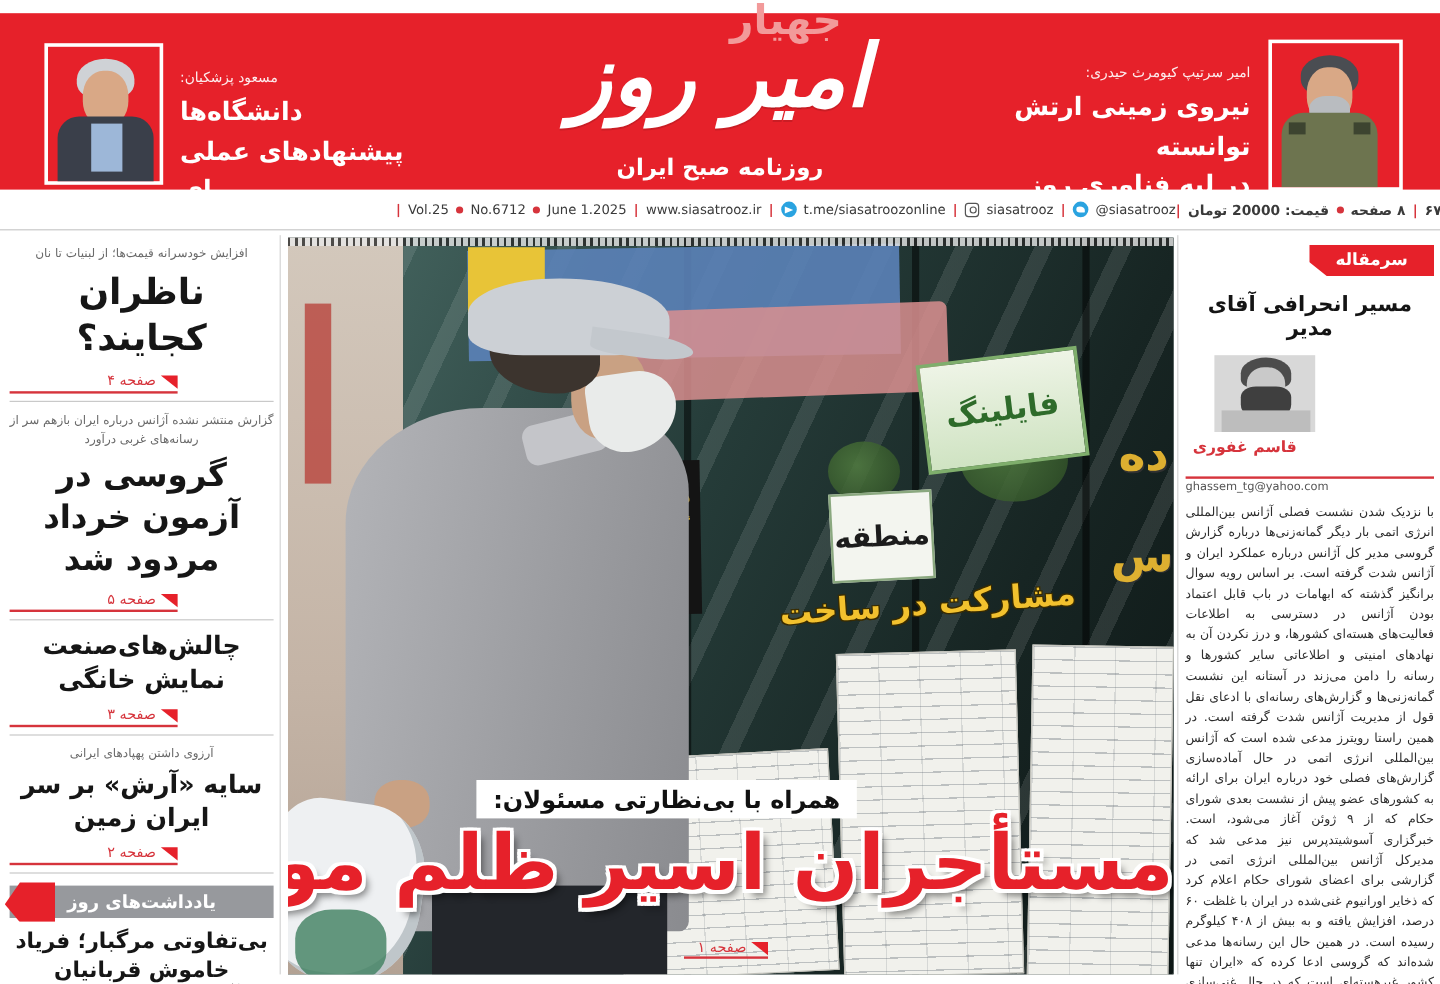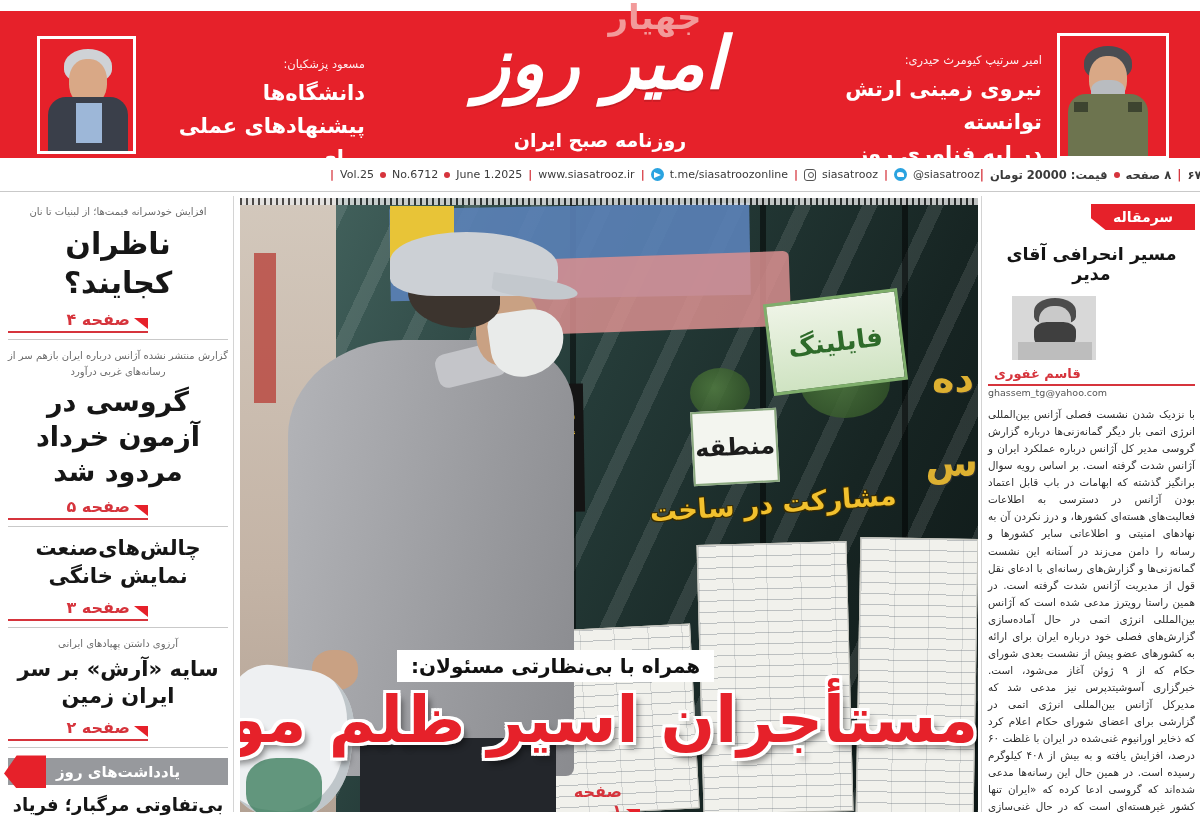--- a/index.html
+++ b/index.html
@@ -24,21 +24,21 @@
   .head-face  { position:absolute; left:29px; top:20px; width:38px; height:46px; border-radius:45%; background:#d9a886; }
   .head-body  { position:absolute; left:8px;  top:58px; width:80px; height:62px; border-radius:18px 18px 0 0; }
   .pez-hair { background:#cfd2d6; } .pez-body { background:#3a3f4a; }
   .pez-shirt { position:absolute; left:36px; top:64px; width:26px; height:40px; background:#9db7d8; }
   .hei-hair { background:#4a4d52; } .hei-body { background:#6d744f; }
   .hei-beard { position:absolute; left:31px; top:44px; width:34px; height:26px; border-radius:40% 40% 50% 50%; background:#b9bcc0; }
   .hei-patch { position:absolute; left:14px; top:66px; width:14px; height:10px; background:#3d4430; }
   .hei-patch2{ position:absolute; left:68px; top:66px; width:14px; height:10px; background:#3d4430; }
 
   .promo-text { position:absolute; color:#fff; direction:rtl; }
-  .pt-left  { left:150px; top:46px; width:215px; text-align:right; }
+  .pt-left  { left:150px; top:46px; width:215px; text-align:left; }
   .pt-right { left:830px; top:42px; width:212px; text-align:right; }
   .promo-kicker { font-size:11.5px; opacity:.92; margin-bottom:6px; }
   .promo-line { font-size:21px; font-weight:bold; line-height:1.55; }
   .promo-go { margin-top:8px; display:flex; align-items:center; gap:6px; }
   .pt-left  .promo-go { justify-content:flex-start; }
   .pt-right .promo-go { justify-content:flex-end; }
   .gobox { width:19px; height:19px; background:#fff; color:#e6212a; font-weight:bold; font-size:13px;
     display:flex; align-items:center; justify-content:center; border-radius:2px; }
   .chev { font-size:18px; font-weight:bold; color:#fff; line-height:1; }
 
@@ -64,21 +64,21 @@
 
   
   .sidebar { position:absolute; left:8px; top:196px; width:220px; height:616px; direction:rtl; }
   .sb-item { text-align:center; padding-top:8px; }
   .sb-kicker { color:#6a6a6a; font-size:10px; line-height:1.6; margin-bottom:4px; }
   .sb-head { color:#161616; font-weight:bold; line-height:1.3; }
   .h-xl { font-size:30px; } .h-lg { font-size:27px; } .h-md { font-size:21px; } .h-sm { font-size:18px; }
   .pagemark { display:flex; align-items:flex-end; gap:4px; width:140px; margin:8px auto 0 0;
     border-bottom:2px solid #d6343c; padding-bottom:2px; direction:rtl; justify-content:flex-start; }
   .pm-tri { width:0; height:0; border-top:11px solid #e6212a; border-left:14px solid transparent; }
-  .pm-text { color:#d6343c; font-size:16px; font-weight:bold; }
+  .pm-text { color:#d6343c; font-size:12px; font-weight:normal; }
   .sb-div { border-bottom:1px solid #c9c9c9; margin-top:6px; }
   .sb-bar { position:relative; margin-top:10px; height:27px; background:#97999d; display:flex;
     align-items:center; justify-content:center; color:#fff; font-weight:bold; font-size:15px; }
   .sb-bar-arrow { position:absolute; left:-4px; top:-3px; width:42px; height:33px; background:#e6212a;
     clip-path:polygon(100% 0, 100% 100%, 30% 100%, 0 55%, 30% 0); }
 
   
   .photo { position:absolute; left:240px; top:198px; width:738px; height:614px; overflow:hidden; background:#253633; }
   .perf { position:absolute; left:0; top:0; width:100%; height:7px;
     background:repeating-linear-gradient(90deg,#2b2b2b 0 2px,#e8e8e8 2px 6px); opacity:.8; }
@@ -140,21 +140,21 @@
   .edit-tag { position:relative; margin:8px 0 0 auto; width:104px; height:26px; background:#e6212a; color:#fff;
     font-weight:bold; font-size:14px; display:flex; align-items:center; justify-content:center;
     clip-path:polygon(0 0,100% 0,100% 100%,14% 100%,0 55%); }
   .edit-head { margin-top:14px; text-align:center; font-size:17.5px; font-weight:bold; color:#141414; }
   .edit-photo { position:relative; margin:12px auto 0 24px; width:84px; height:64px; background:#d8d8d8; overflow:hidden; }
   .ed-hair { position:absolute; left:22px; top:2px; width:42px; height:26px; background:#4c4c4c; border-radius:50% 50% 30% 30%; }
   .ed-face { position:absolute; left:27px; top:10px; width:32px; height:30px; background:#c9c9c9; border-radius:45%; }
   .ed-beard { position:absolute; left:22px; top:26px; width:42px; height:30px; background:#3f3f3f; border-radius:30% 30% 50% 50%; }
   .ed-body { position:absolute; left:6px; top:46px; width:74px; height:20px; background:#bdbdbd; }
   .edit-author { margin-top:6px; text-align:left; color:#d6343c; font-weight:bold; font-size:13px;
-    border-bottom:2px solid #d6343c; padding-bottom:3px; padding-left:6px; }
+    border-bottom:2px solid #d6343c; padding-bottom:16px; padding-left:6px; }
   .edit-email { margin-top:1px; direction:ltr; color:#555; font-size:9.5px; }
   .edit-body { margin-top:8px; text-align:justify; font-size:10.4px; line-height:1.64; color:#2e2e2e; }
 </style>
 </head>
 <body>
 
 <div class="page">
 
   <div class="band">
     <div class="watermark">جهیار</div>

